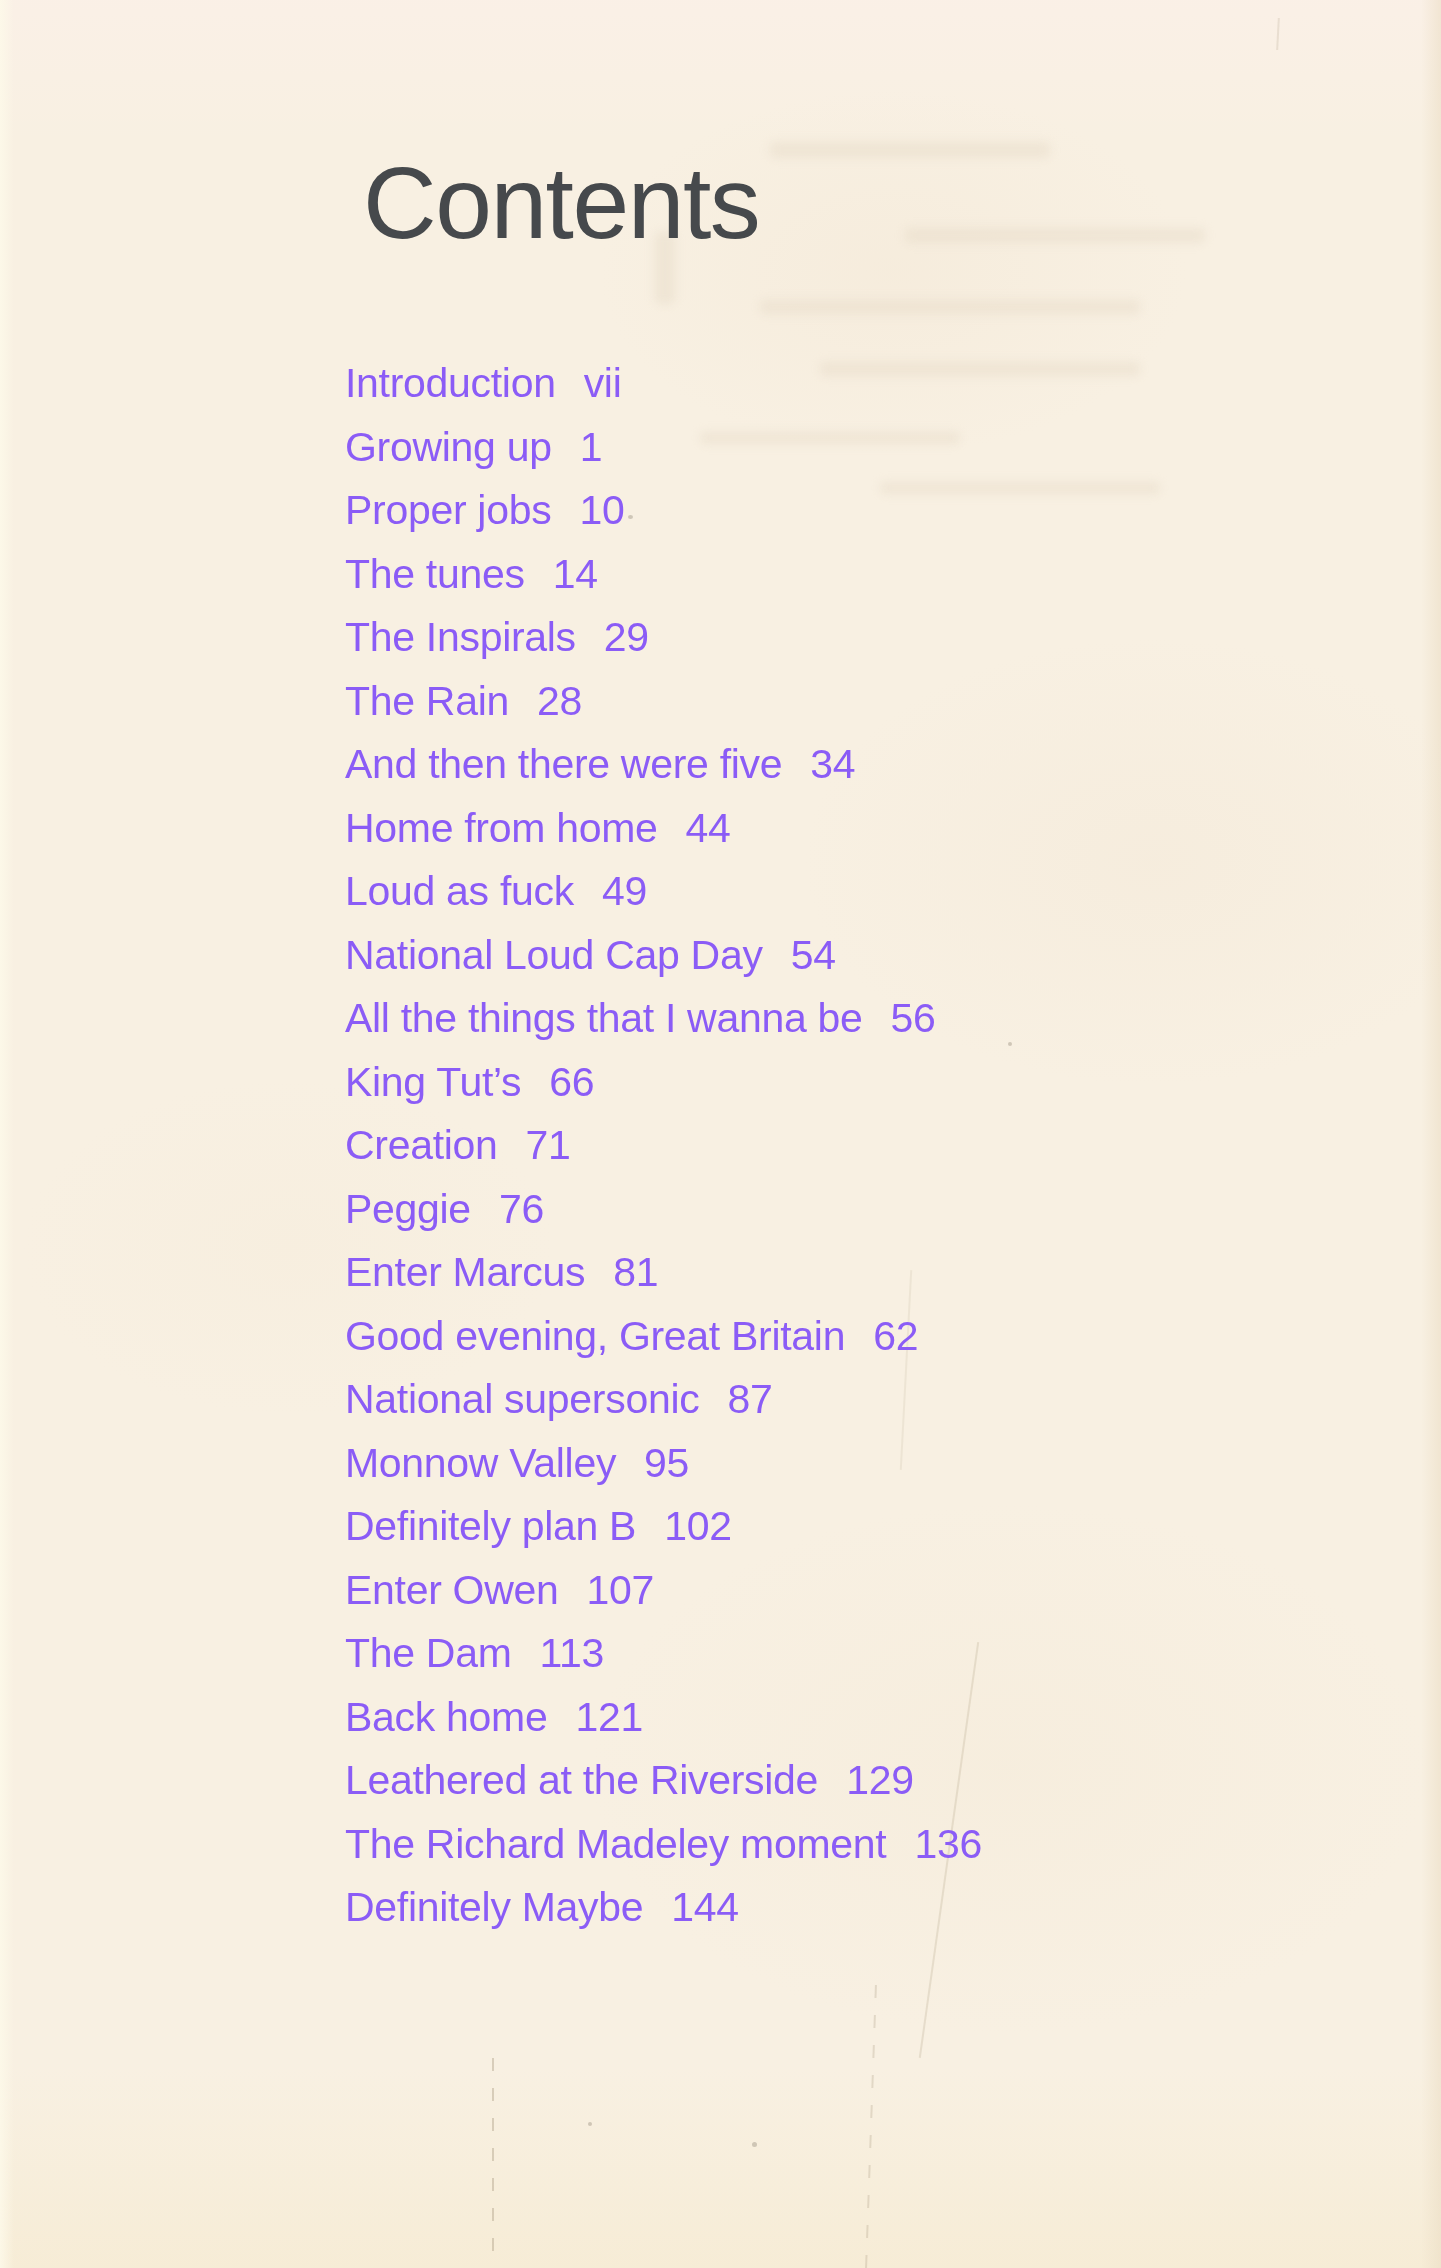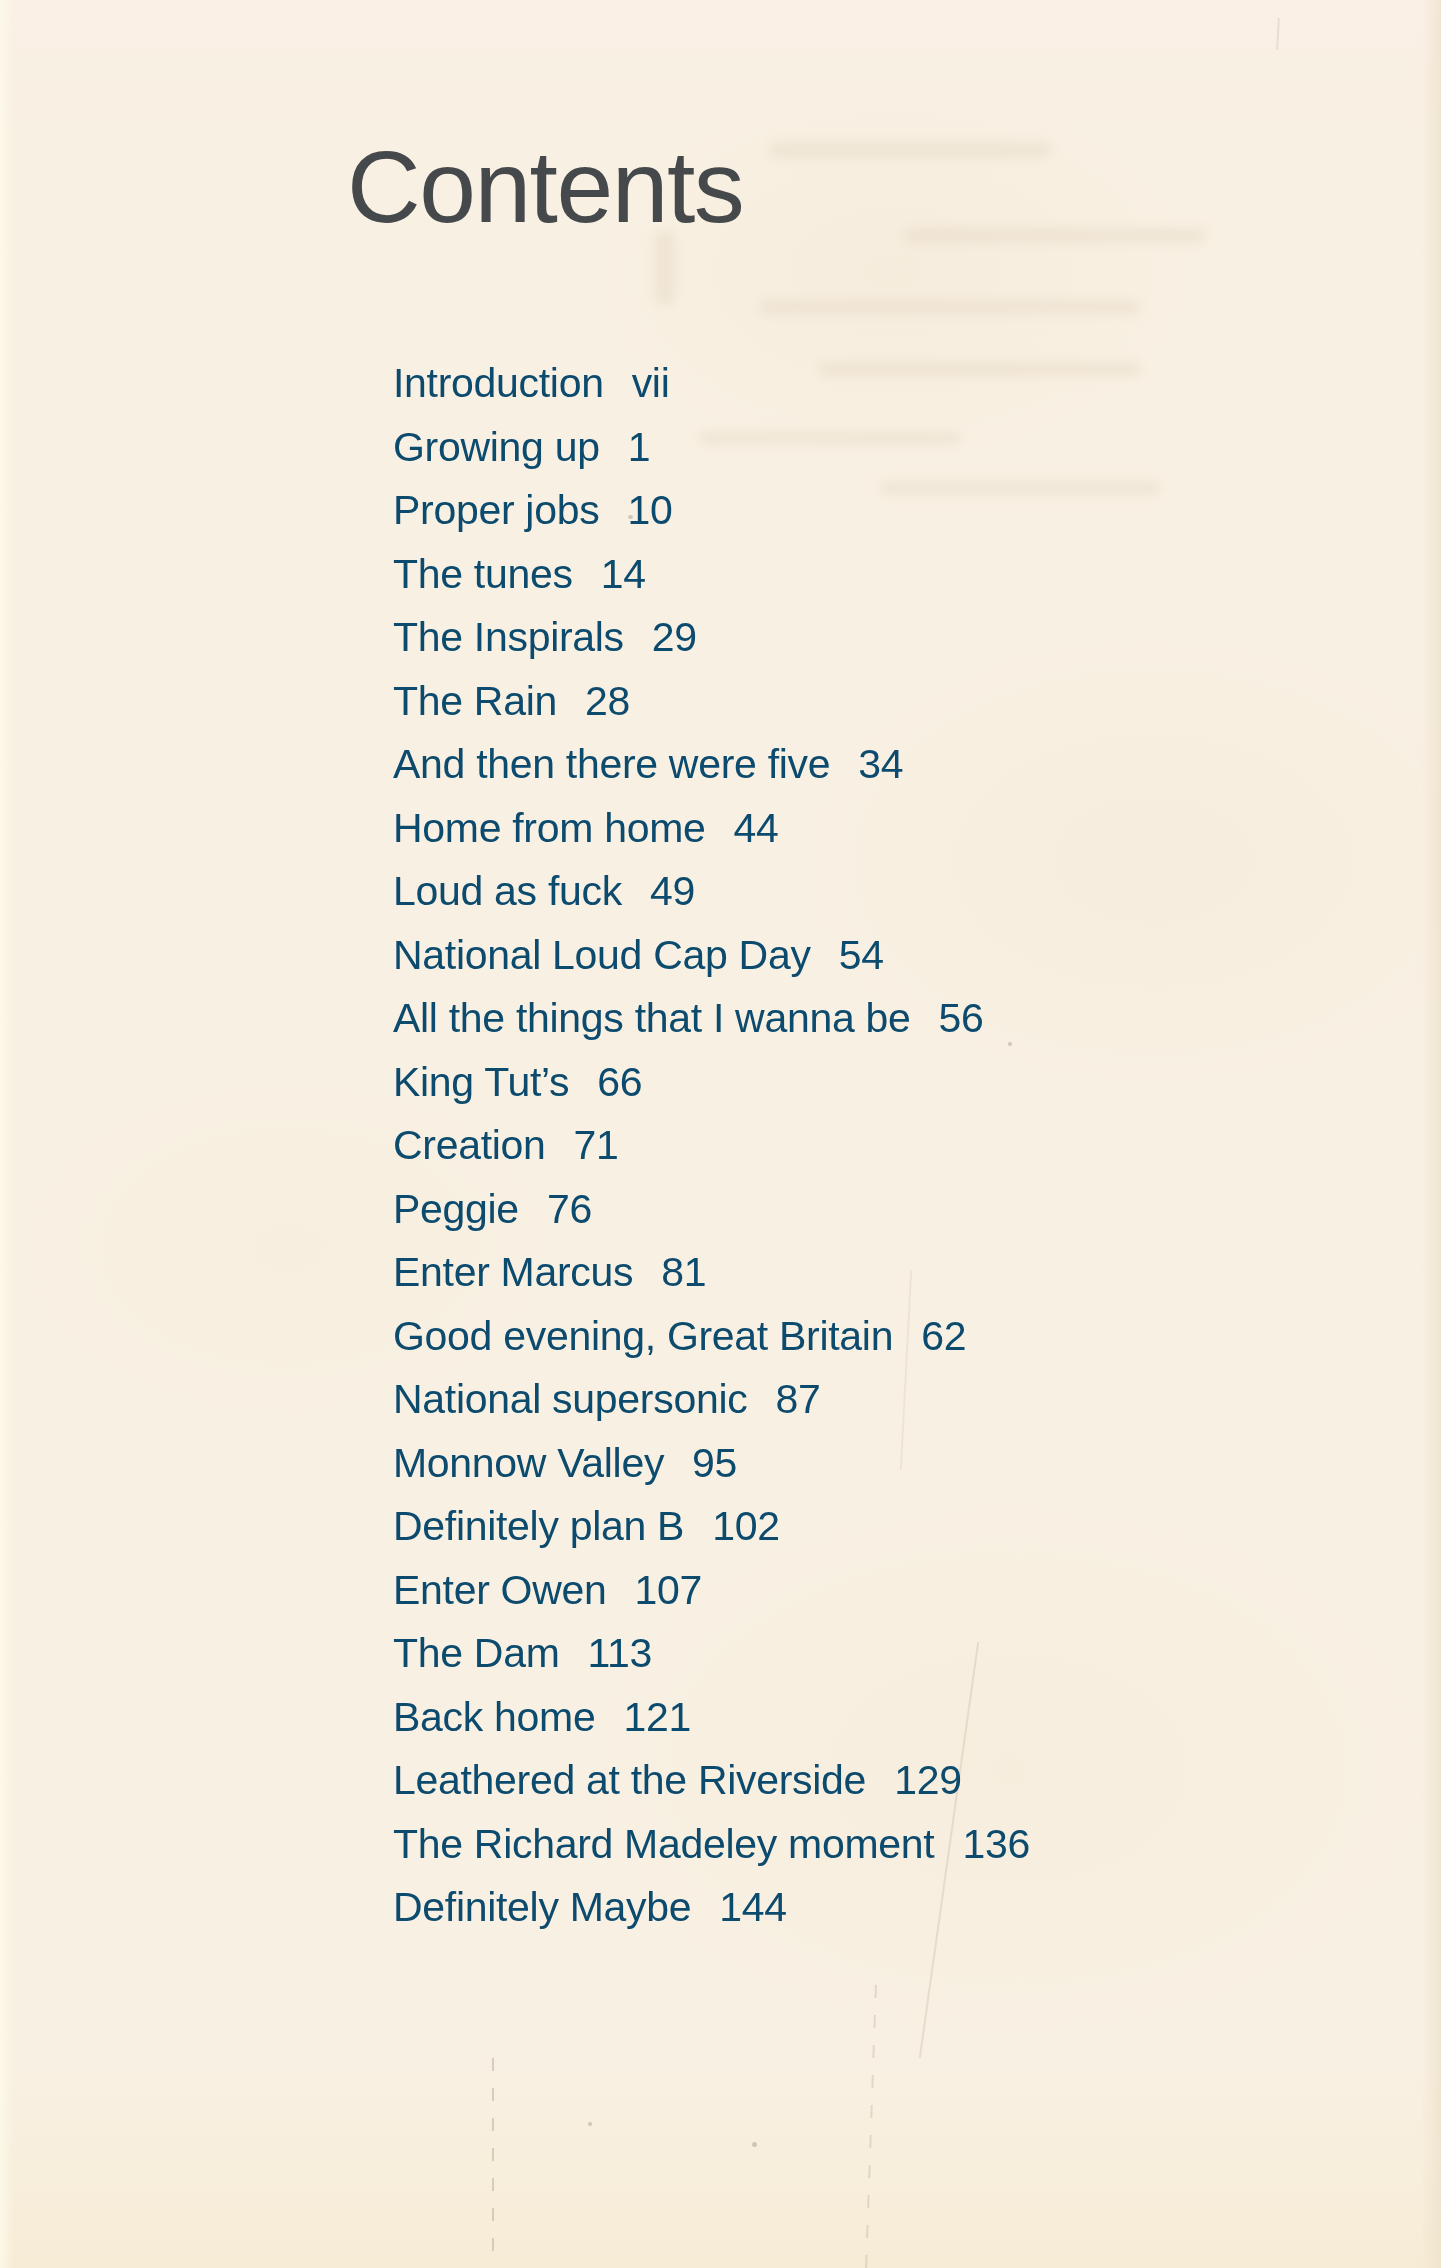--- a/index.html
+++ b/index.html
@@ -19,21 +19,21 @@
       radial-gradient(ellipse 420px 260px at 62% 12%, rgba(240,226,206,0.28), transparent 70%),
       radial-gradient(ellipse 500px 320px at 80% 38%, rgba(238,224,204,0.22), transparent 70%),
       radial-gradient(ellipse 600px 380px at 70% 78%, rgba(240,228,206,0.22), transparent 70%),
       radial-gradient(ellipse 380px 240px at 20% 55%, rgba(244,233,214,0.25), transparent 70%);
   }
 
   .page-title {
     position: absolute;
     left: 346px;
     top: 130px;
-    margin: 1px;
+    margin: 17px;
     font-size: 102px;
     font-weight: 400;
     letter-spacing: -1.5px;
     line-height: 1.1;
     color: #46494c;
   }
 
   .toc-list {
     position: absolute;
     left: 345px;
@@ -41,22 +41,21 @@
     margin: 0;
     padding: 0;
     list-style: none;
   }
   .toc-list li {
     line-height: 63.5px;
     height: 63.5px;
     white-space: nowrap;
     font-size: 41px;
     letter-spacing: -0.3px;
-    color: #0c4a6e;
-    margin-left: 48px;
+    color: #8b5cf6;
   }
   .entry-page { margin-left: 28px; }
 
   
   .ghost {
     position: absolute;
     background: rgba(228,214,194,0.4);
     filter: blur(5px);
     border-radius: 5px;
     pointer-events: none;

